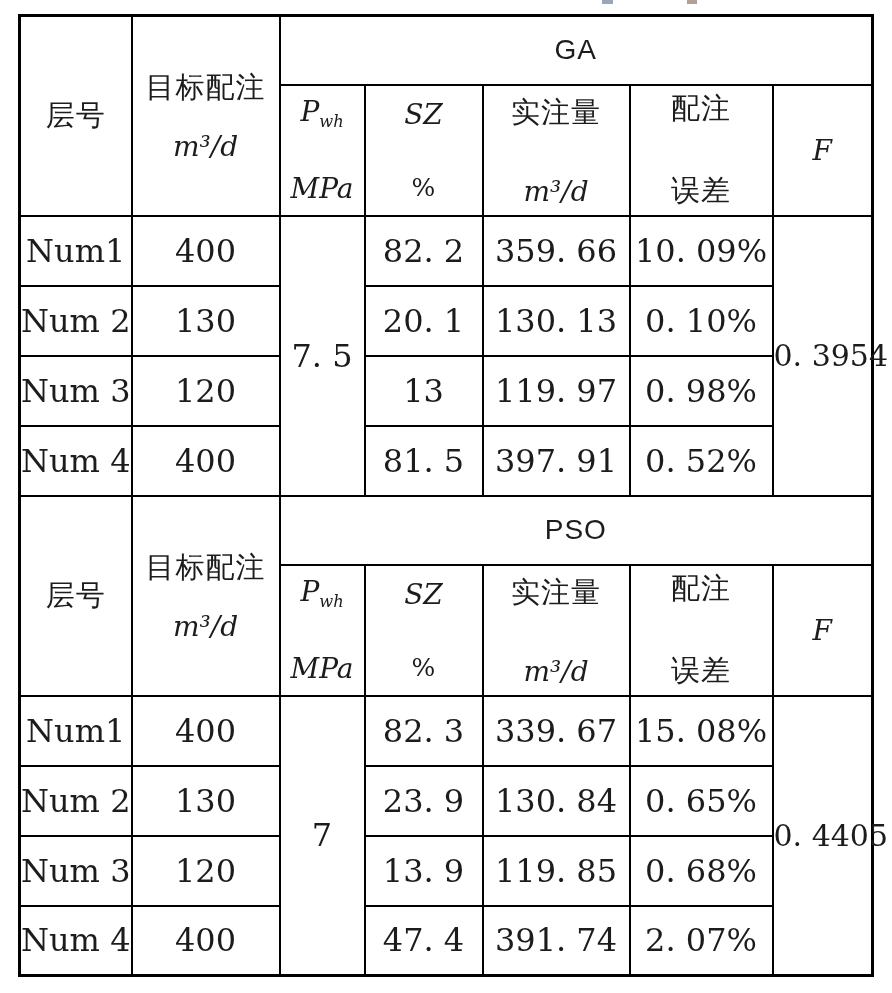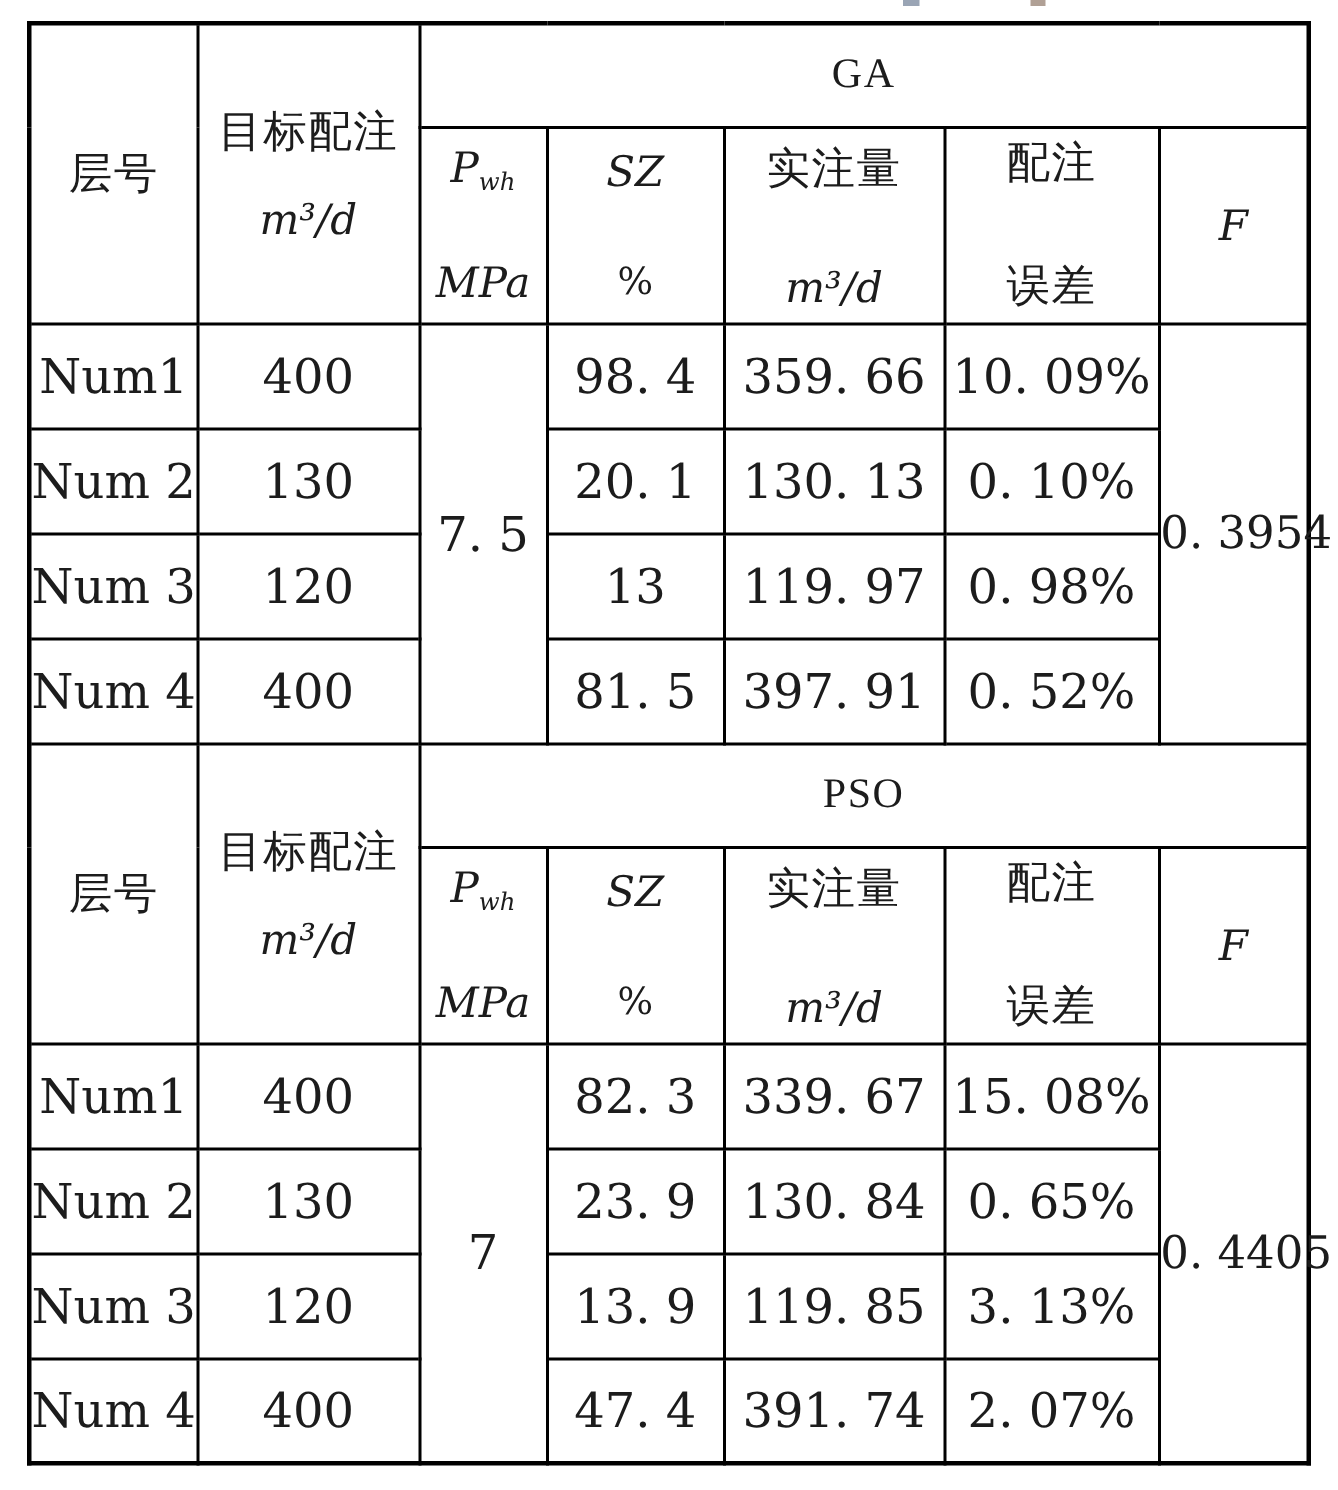--- a/index.html
+++ b/index.html
@@ -31,21 +31,21 @@
 
   tr.label-row   { height: 69px; }
   tr.subhead-row { height: 131px; }
   tr.data-row    { height: 70px; }
 
   td.thick-top { border-top-width: 3px; }
 
   .cjk  { font-family: "DejaVu Serif", serif; font-size: 29px; letter-spacing: 1px; }
   .num  { font-family: "DejaVu Serif", serif; font-size: 32px; white-space: nowrap; }
   .math { font-family: "DejaVu Serif", serif; font-style: italic; font-size: 28px; }
-  .method { font-family: Liberation Serif, serif; font-size: 28px; letter-spacing: 1px; }
+  .method { font-family: Liberation Sans, sans-serif; font-size: 28px; letter-spacing: 1px; }
 
   .twoline { display: flex; flex-direction: column; align-items: center; justify-content: center; gap: 42px; }
   .twoline-sm { gap: 22px; justify-content: center; }
   sub.wh { font-size: 0.58em; font-style: italic; vertical-align: -0.35em; letter-spacing: 0; }
   .pct { font-family: "DejaVu Serif", serif; font-size: 25px; }
   .fval { font-size: 30px; letter-spacing: 0; }
 </style>
 </head>
 <body>
 
@@ -100,21 +100,21 @@
             <span class="cjk">误差</span>
           </div>
         </td>
         <td class="math">F</td>
       </tr>
 
       <tr class="data-row">
         <td class="num thick-top">Num1</td>
         <td class="num thick-top">400</td>
         <td rowspan="4" class="num thick-top">7. 5</td>
-        <td class="num thick-top">98. 4</td>
+        <td class="num thick-top">82. 2</td>
         <td class="num thick-top">359. 66</td>
         <td class="num thick-top">10. 09%</td>
         <td rowspan="4" class="num fval thick-top">0. 3954</td>
       </tr>
       <tr class="data-row">
         <td class="num">Num 2</td>
         <td class="num">130</td>
         <td class="num">20. 1</td>
         <td class="num">130. 13</td>
         <td class="num">0. 10%</td>
@@ -186,21 +186,21 @@
         <td class="num">130</td>
         <td class="num">23. 9</td>
         <td class="num">130. 84</td>
         <td class="num">0. 65%</td>
       </tr>
       <tr class="data-row">
         <td class="num">Num 3</td>
         <td class="num">120</td>
         <td class="num">13. 9</td>
         <td class="num">119. 85</td>
-        <td class="num">3. 13%</td>
+        <td class="num">0. 68%</td>
       </tr>
       <tr class="data-row">
         <td class="num">Num 4</td>
         <td class="num">400</td>
         <td class="num">47. 4</td>
         <td class="num">391. 74</td>
         <td class="num">2. 07%</td>
       </tr>
     </tbody>
   </table>

